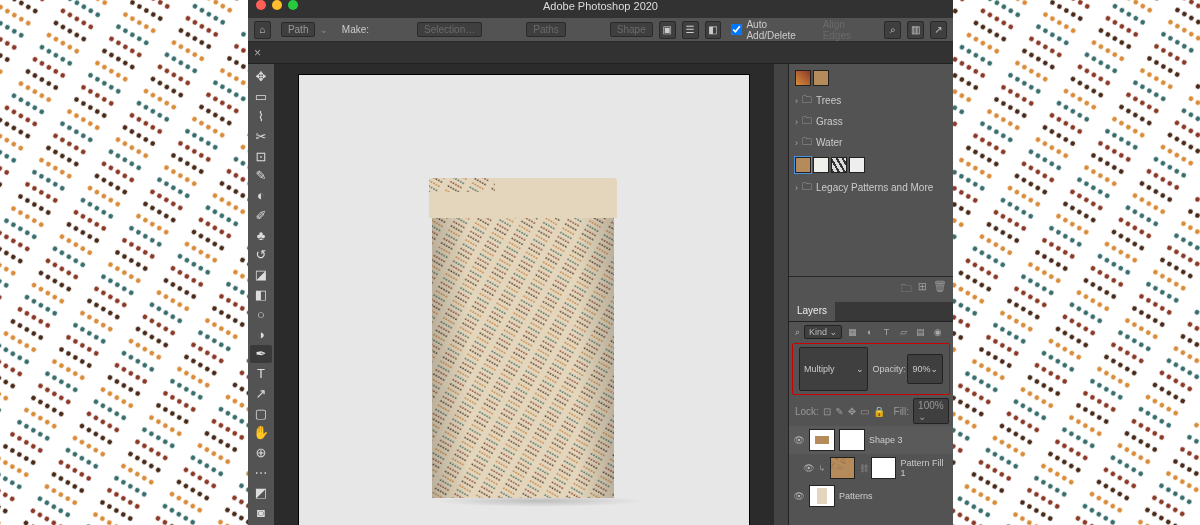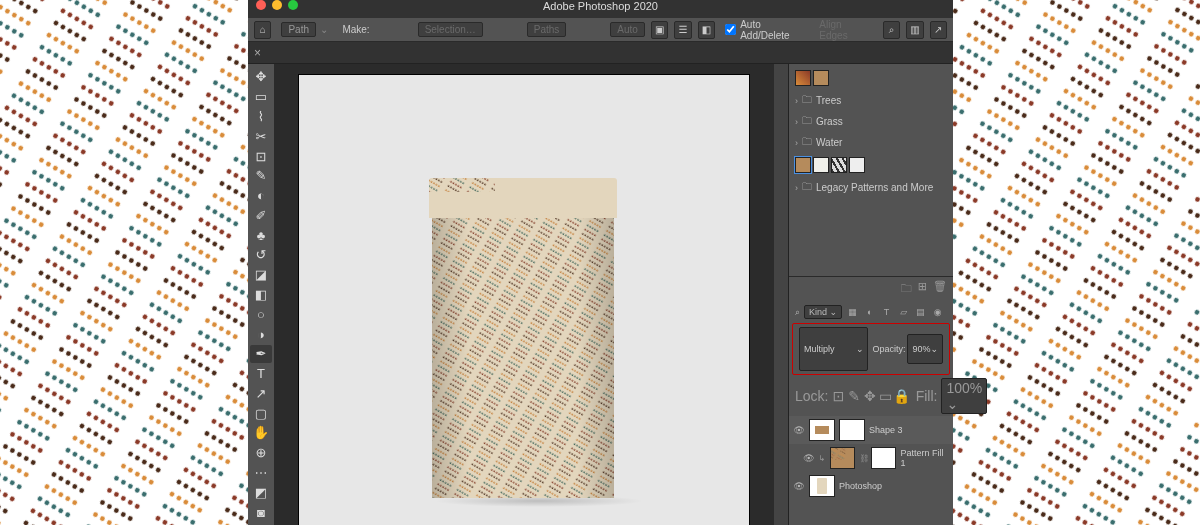--- a/index.html
+++ b/index.html
@@ -49,21 +49,21 @@
   .thumb.sel { outline: 1px solid #4a90e2; }
   .patspacer { flex: 0 0 72px; }
   .iconrow { display: flex; justify-content: flex-end; gap: 6px; padding: 3px 6px; color: #999; font-size: 11px; border-top: 1px solid #2a2a2a; }
   .layerspanel { display: flex; flex-direction: column; flex: 1; min-height: 0; }
   .lfilter { display: flex; align-items: center; gap: 4px; padding: 3px 6px; font-size: 9px; color: #bbb; }
   .lfilter .sel { background: #3f3f3f; border: 1px solid #222; padding: 1px 4px; border-radius: 2px; }
   .lfilter .fbtn { width: 13px; height: 13px; display: flex; align-items: center; justify-content: center; color: #aaa; }
   .blendrow { display: flex; align-items: center; padding: 3px 6px; gap: 4px; border: 1px solid #c00; margin: 1px 3px; border-radius: 2px; font-size: 9px; }
   .blendrow .dd { background: #3f3f3f; border: 1px solid #222; padding: 16px 4px; flex: 1; border-radius: 2px; display: flex; justify-content: space-between; }
   .blendrow .op { display: flex; align-items: center; gap: 2px; }
-  .lockrow { display: flex; align-items: center; gap: 4px; padding: 2px 6px; font-size: 14px; color: #999; }
+  .lockrow { display: flex; align-items: center; gap: 4px; padding: 2px 6px; font-size: 10px; color: #999; }
   .lockrow .ico { width: 12px; height: 12px; display: flex; align-items: center; justify-content: center; }
   .layerlist { flex: 1; overflow: hidden; }
   .layer { display: flex; align-items: center; gap: 4px; padding: 3px 4px; font-size: 9px; color: #ccc; }
   .layer.selrow { background: #5a5a5a; }
   .eye { width: 12px; text-align: center; color: #bbb; }
   .lthumb { width: 26px; height: 22px; background: #fff; border: 1px solid #222; display: flex; align-items: center; justify-content: center; position: relative; }
   .lthumb.mask { background: #fff; }
   .lthumb .mini { width: 14px; height: 8px; background: #b58b5c; }
   .lthumb.patt { background: #b58b5c; position: relative; overflow: hidden; }
   .link { width: 8px; font-size: 8px; color: #999; }
@@ -123,21 +123,21 @@
     <div class="iconbtn">⌂</div>
     <div class="seg">
       <span class="btn">Path</span>
       <span style="color:#888">⌄</span>
     </div>
     <div class="seg">
         <span>Make:</span>
       </div>
     <span class="btn dis">Selection…</span>
     <span class="btn dis">Paths</span>
-    <span class="btn dis">Auto</span>
+    <span class="btn dis">Shape</span>
     <div class="iconbtn">▣</div>
     <div class="iconbtn">☰</div>
     <div class="iconbtn">◧</div>
     <div class="seg">
       <input type="checkbox" checked="" style="">
       <span>Auto Add/Delete</span>
     </div>
     <span style="color:#6a6a6a">Align Edges</span>
     <div class="sp"></div>
     <div class="iconbtn">⌕</div>
@@ -232,20 +232,23 @@
             <span>Legacy Patterns and More</span>
           </div>
       </div>
       <div class="patspacer"></div>
       <div class="iconrow">
         <span>🗀</span>
         <span>⊞</span>
         <span>🗑</span>
       </div>
 
+      <div class="paneltabrow">
+        <div class="ptab act">Layers</div>
+      </div>
 
       <div class="layerspanel">
         <div class="lfilter">
           <span>⌕</span>
           <span class="sel"><span>Kind</span> ⌄</span>
           <span class="fbtn">▦</span>
           <span class="fbtn">◐</span>
           <span class="fbtn">T</span>
           <span class="fbtn">▱</span>
           <span class="fbtn">▤</span>
@@ -291,20 +294,20 @@
               </div>
             <span class="link">⛓</span>
             <div class="lthumb mask"></div>
             <span>Pattern Fill 1</span>
           </div>
           <div class="layer">
             <span class="eye">👁</span>
             <div class="lthumb">
                 <div style="width:10px;height:16px;background:#e3d6bd;border-radius:1px"></div>
               </div>
-            <span>Photoshop</span>
+            <span>Patterns</span>
           </div>
         </div>
       </div>
 
     </div>
   </div>
 </div>
 
 </body></html>

